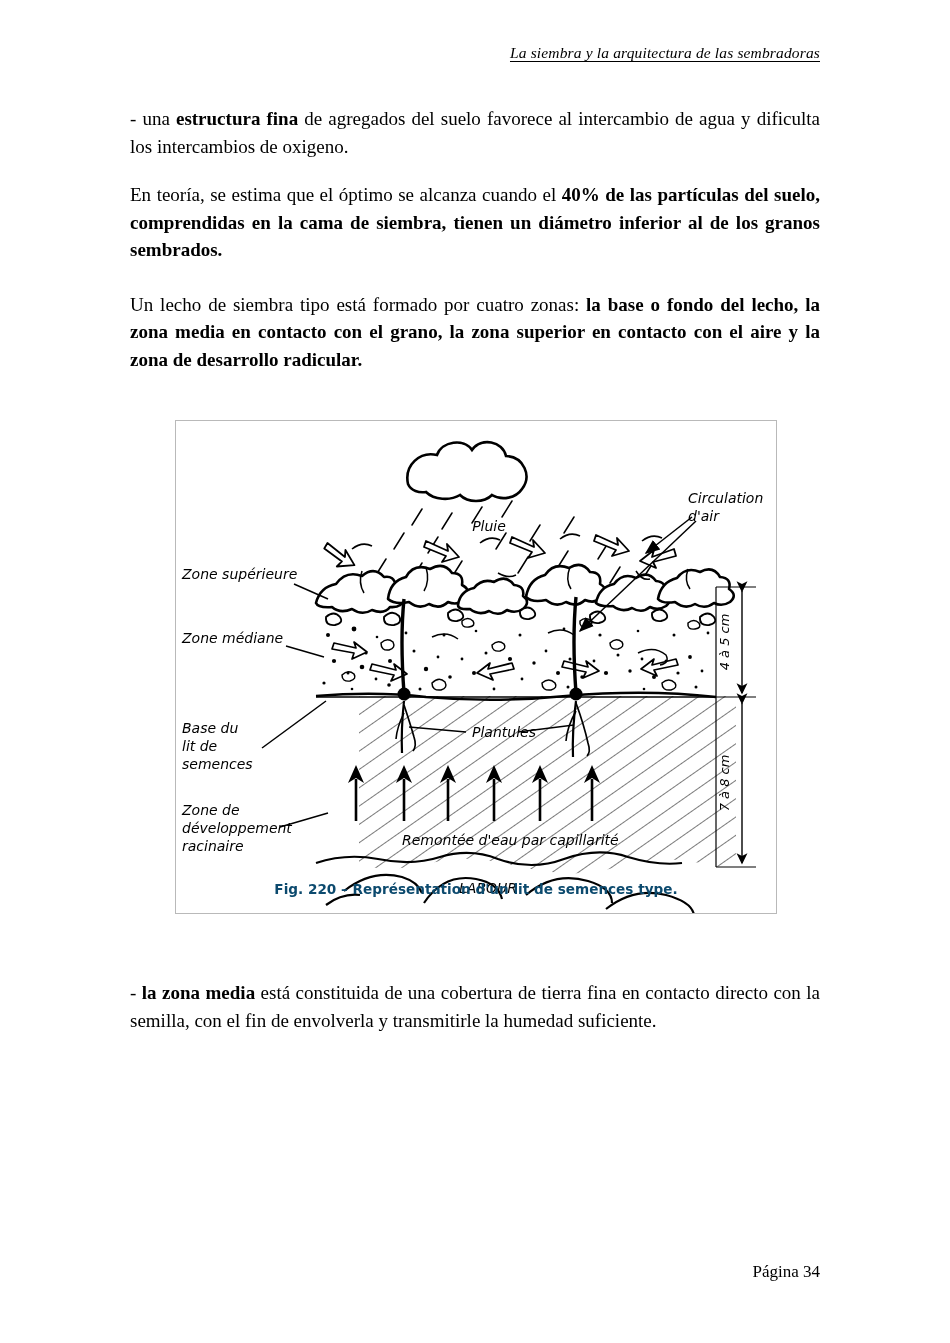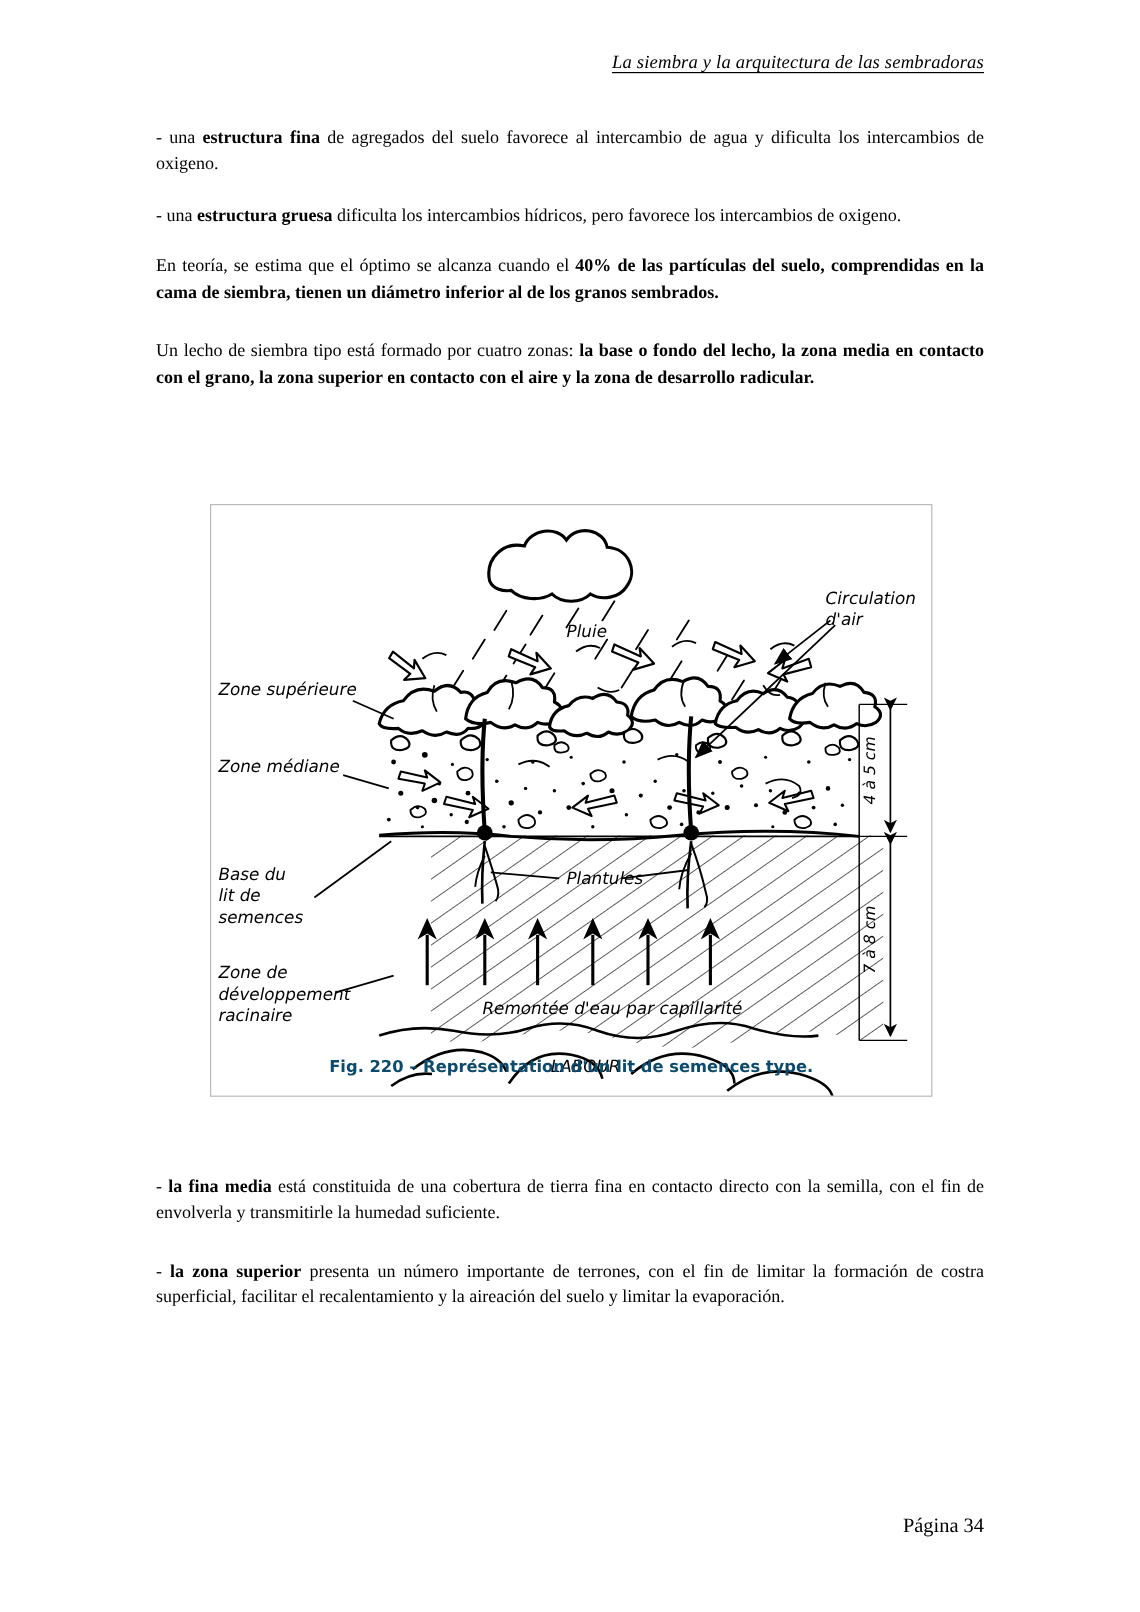--- a/index.html
+++ b/index.html
@@ -32,21 +32,21 @@
     white-space: nowrap;
   }
 
   
   .col {
     position: absolute;
     left: 130px;
     width: 690px;
   }
   .para {
-    font-size: 15px;
+    font-size: 19px;
     line-height: 1.45;
     text-align: justify;
     margin: 0 0 21px 0;
   }
   .para b { font-weight: bold; }
 
   
   .figure-box {
     position: absolute;
     left: 175px;
@@ -96,21 +96,20 @@
 </style>
 </head>
 <body>
 
 <div id="page">
 
   <div class="doc-header">La siembra y la arquitectura de las sembradoras</div>
 
   <div class="col" style="top:105px;">
     <p class="para"><span>-    una </span><b>estructura fina</b><span> de agregados del suelo favorece al intercambio de agua y dificulta los intercambios de oxigeno.</span></p>
-    <p class="para"><span>- una </span><b>estructura gruesa</b><span> dificulta los intercambios hídricos, pero favorece los intercambios de oxigeno.</span></p>
     <p class="para" style="margin-top:16px;"><span>En teoría, se estima que el óptimo se alcanza cuando el </span><b>40% de las partículas del suelo, comprendidas en la cama de siembra, tienen un diámetro inferior al de los granos sembrados.</b></p>
     <p class="para" style="margin-top:27px;"><span>Un lecho de siembra tipo está formado por cuatro zonas: </span><b>la base o fondo del lecho, la zona media en contacto con el grano, la zona superior en contacto con el aire y la zona de desarrollo radicular.</b></p>
   </div>
 
   <div class="figure-box">
     <svg width="600" height="492" viewBox="0 0 600 492">
       <defs>
 
         <pattern id="hatch" width="15" height="15" patternUnits="userSpaceOnUse" patternTransform="rotate(55)">
           <line x1="0" y1="0" x2="0" y2="15" stroke="#000" stroke-width="1.1"></line>
@@ -420,19 +419,18 @@
         <line x1="566" y1="282" x2="566" y2="442" stroke-width="1.4" marker-start="url(#arrowSolid)" marker-end="url(#arrowSolid)"></line>
       </g>
       <text class="flabel-sm" x="553" y="221" text-anchor="middle" transform="rotate(-90 553 221)">4 à 5 cm</text>
       <text class="flabel-sm" x="553" y="362" text-anchor="middle" transform="rotate(-90 553 362)">7 à 8 cm</text>
     </svg>
 
     <div class="fig-caption">Fig. 220 – Représentation d'un lit de semences type.</div>
   </div>
 
   <div class="col" style="top:952px;">
-    <p class="para" style="margin-top:27px;"><span>- </span><b>la fina media</b><span> está constituida de una cobertura de tierra fina en contacto directo con la semilla, con el fin de envolverla y transmitirle la humedad suficiente.</span></p>
-    <p class="para" style="margin-top:27px;"><span>- </span><b>la zona superior</b><span> presenta un número importante de terrones, con el fin de limitar la formación de costra superficial, facilitar el recalentamiento y la aireación del suelo y limitar la evaporación.</span></p>
+    <p class="para" style="margin-top:27px;"><span>- </span><b>la zona media</b><span> está constituida de una cobertura de tierra fina en contacto directo con la semilla, con el fin de envolverla y transmitirle la humedad suficiente.</span></p>
   </div>
 
   <div class="page-footer">Página 34</div>
 
 </div>
 
 </body></html>

